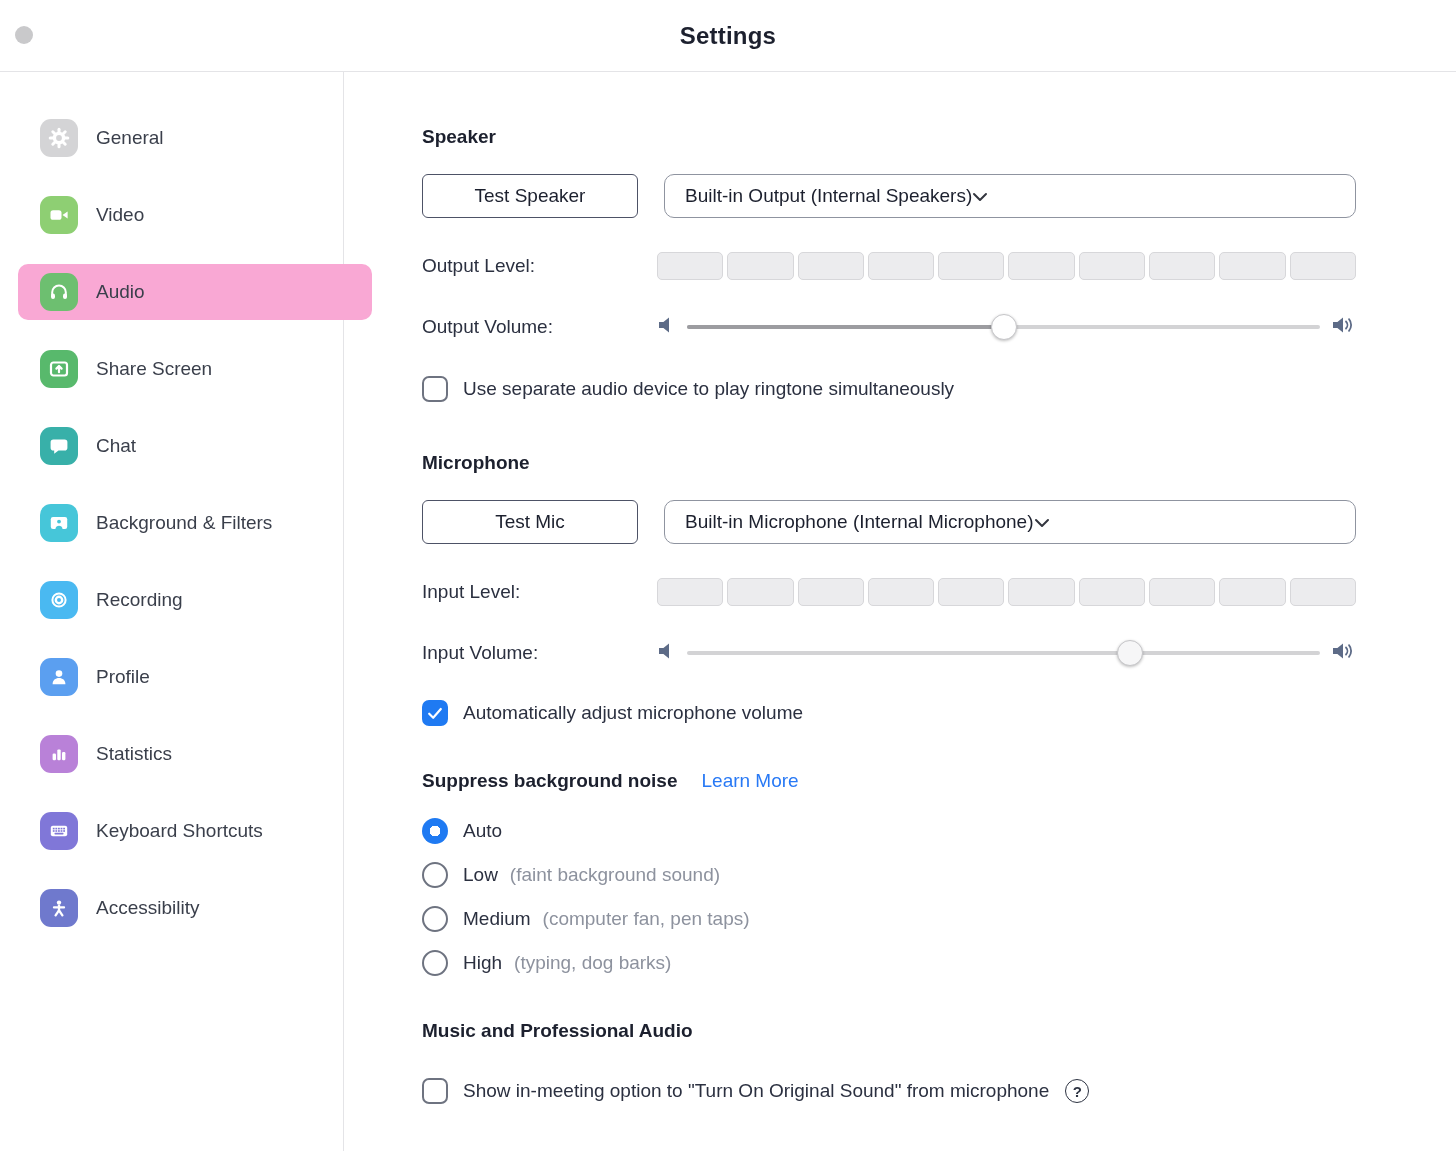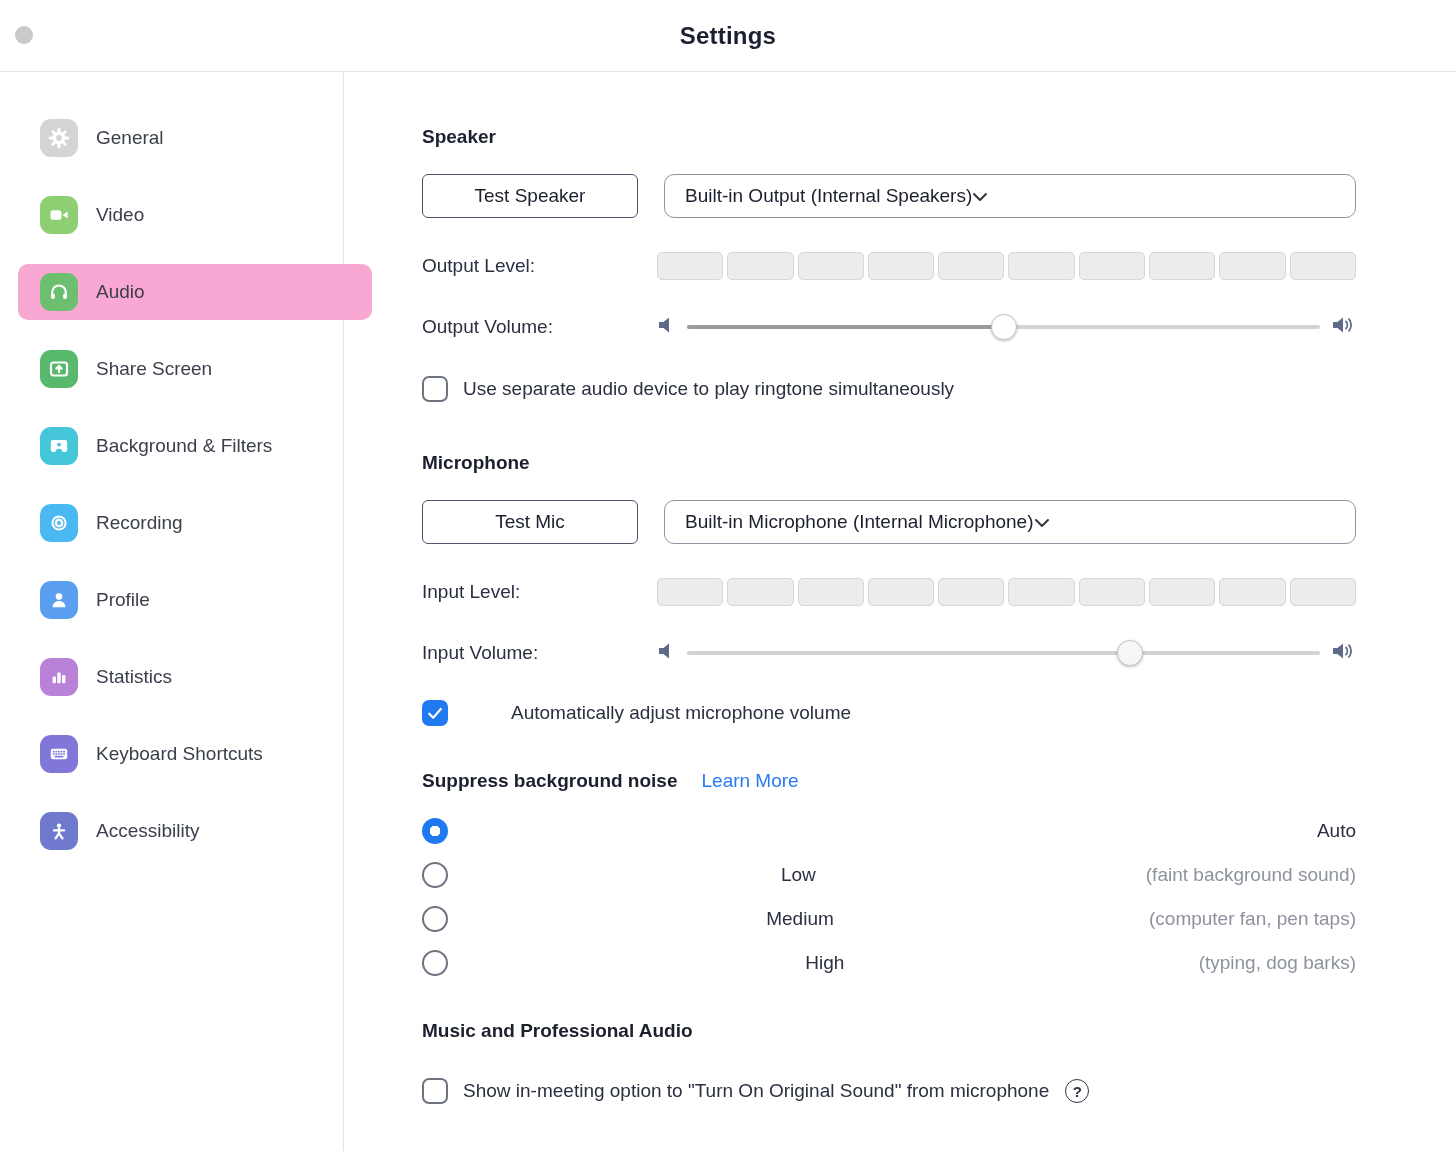--- a/index.html
+++ b/index.html
@@ -53,21 +53,21 @@
     box-shadow:0 1px 3px rgba(0,0,0,.25); }
   .thumb.disabled { background:#f6f6f7; }
 
   .check-row { display:flex; align-items:center; margin-top:36px; }
   .checkbox { width:26px; height:26px; border:2px solid #6e7380; border-radius:7px;
     background:#fff; margin-right:15px; flex:none; display:flex; align-items:center;
     justify-content:center; }
   .checkbox.checked { background:#1f7af2; border-color:#1f7af2; }
   .check-label { font-size:19px; color:#2b3040; }
 
-  .radio-row { display:flex; align-items:center; margin-top:18px; height:26px;justify-content:space-between; }
+  .radio-row { display:flex; align-items:center; margin-top:18px; height:26px; }
   .radio { width:26px; height:26px; border-radius:50%; border:2px solid #6e7380;
     background:#fff; margin-right:15px; flex:none; }
   .radio.selected { border:none;
     background:radial-gradient(circle, #ffffff 0 5.5px, #1f7af2 5.5px); }
   .radio-label { font-size:19px; color:#2b3040; }
   .radio-hint { font-size:19px; color:#8d929e; margin-left:12px; }
 
   .noise-head { display:flex; align-items:baseline; margin-top:44px; }
   .learn-more { font-size:19px; color:#2879f5; margin-left:24px; cursor:pointer; }
 
@@ -137,20 +137,28 @@
         <span class="side-icon" style="background-color: rgb(88, 185, 108);">
           <svg width="22" height="22" viewBox="0 0 22 22">
               <rect x="3" y="4.5" width="16" height="13" rx="2.4" fill="none" stroke="#fff" stroke-width="2.2"></rect>
               <line x1="11" y1="14.2" x2="11" y2="8.6" stroke="#fff" stroke-width="2.2" stroke-linecap="round"></line>
               <polyline points="8.4,10.6 11,8 13.6,10.6" fill="none" stroke="#fff" stroke-width="2.2" stroke-linecap="round" stroke-linejoin="round"></polyline>
             </svg>
         </span>
         <span class="side-label">Share Screen</span>
       </div>
 
+      <div class="side-item">
+        <span class="side-icon" style="background-color: rgb(56, 176, 169);">
+          <svg width="22" height="22" viewBox="0 0 22 22">
+              <path d="M5.4 4.5 h11.2 a2.8 2.8 0 0 1 2.8 2.8 v5.4 a2.8 2.8 0 0 1 -2.8 2.8 H10.5 L6.2 18.8 V15.5 H5.4 a2.8 2.8 0 0 1 -2.8 -2.8 V7.3 a2.8 2.8 0 0 1 2.8 -2.8 Z" fill="#fff"></path>
+            </svg>
+        </span>
+        <span class="side-label">Chat</span>
+      </div>
 
       <div class="side-item">
         <span class="side-icon" style="background-color: rgb(70, 198, 217);">
           <svg width="22" height="22" viewBox="0 0 22 22">
               <rect x="2.8" y="5" width="16.4" height="12" rx="2.2" fill="#fff"></rect>
               <circle cx="11" cy="9.6" r="1.9" fill="#46c6d9"></circle>
               <path d="M7.4 17 a3.7 4.2 0 0 1 7.2 0 Z" fill="#46c6d9"></path>
             </svg>
         </span>
         <span class="side-label">Background &amp; Filters</span>
@@ -319,21 +327,21 @@
             <div class="thumb disabled" style="left: 70%;"></div>
           </div>
           <span class="vol-icon"><svg width="24" height="20" viewBox="0 0 24 20">
                 <path d="M1 7 h4.4 L11 2.4 V17.6 L5.4 13 H1 Z" fill="#5d6b87"></path>
                 <path d="M14 6.5 a5 5 0 0 1 0 7" fill="none" stroke="#5d6b87" stroke-width="1.8" stroke-linecap="round"></path>
                 <path d="M17 4.2 a9 9 0 0 1 0 11.6" fill="none" stroke="#5d6b87" stroke-width="1.8" stroke-linecap="round"></path>
               </svg></span>
         </div>
       </div>
 
-      <div class="check-row" style="margin-top:34px;gap:48px;">
+      <div class="check-row" style="margin-top:34px;">
         <span class="checkbox checked">
           <svg width="16" height="14" viewBox="0 0 22 18">
               <polyline points="3,10 8.5,15.5 19,3.5" fill="none" stroke="#fff" stroke-width="3" stroke-linecap="round" stroke-linejoin="round"></polyline>
             </svg>
         </span>
         <span class="check-label">Automatically adjust microphone volume</span>
       </div>
 
       <div class="noise-head">
         <span class="section-heading">Suppress background noise</span>

